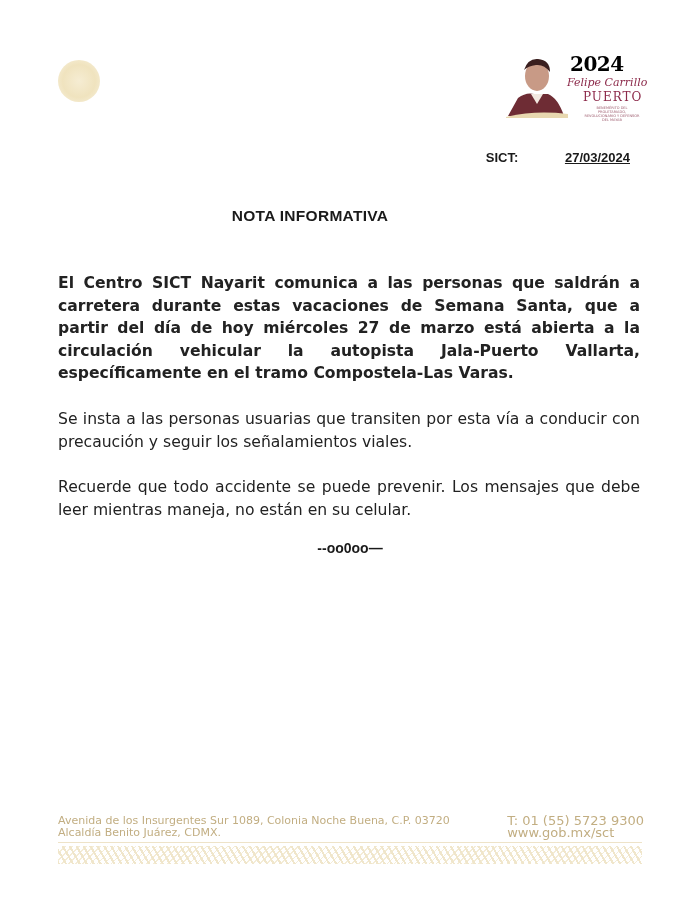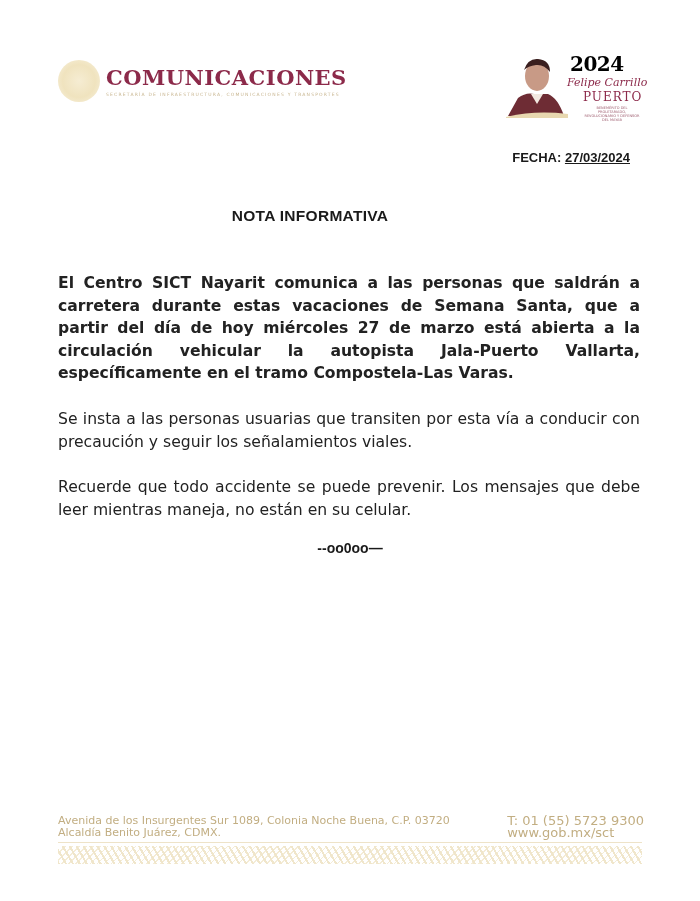--- a/index.html
+++ b/index.html
@@ -14,21 +14,21 @@
   .brand-sub { font-size: 4.5px; color: #c9b792; letter-spacing: 1.2px; margin-top: 2px; white-space: nowrap; }
 
   .header-right { position: absolute; left: 500px; top: 46px; width: 150px; height: 80px; }
   .portrait { position: absolute; left: 4px; top: 8px; width: 66px; height: 64px; }
   .year { position: absolute; left: 70px; top: 6px; font-family: "DejaVu Serif", serif; font-weight: bold; font-size: 20px; color: #000000; letter-spacing: -0.5px; }
   .person-name { position: absolute; left: 67px; top: 30px; font-family: "DejaVu Serif", serif; font-style: italic; font-size: 11px; color: #8c2a4a; white-space: nowrap; }
   .person-surname { position: absolute; left: 83px; top: 44px; font-family: "DejaVu Serif", serif; font-size: 12px; color: #8c2a4a; letter-spacing: 1px; }
   .person-sub { position: absolute; left: 82px; top: 60px; width: 60px; font-size: 3.5px; color: #9c5a6c; line-height: 4px; text-align: center; }
 
   .fecha { position: absolute; right: 70px; top: 150px; font-family: "Liberation Sans", sans-serif; font-weight: bold; font-size: 13px; color: #1a1a1a; }
-  .fecha .date { text-decoration: underline; }
+  .fecha .date { text-decoration: underline; margin-left: 43px; }
 
   .title { position: absolute; left: 0; width: 620px; top: 207px; text-align: center; font-family: "Liberation Sans", sans-serif; font-weight: bold; font-size: 15.5px; letter-spacing: 0.3px; }
 
   .body-text { position: absolute; left: 58px; width: 582px; font-family: "DejaVu Sans", sans-serif; font-size: 15.6px; line-height: 22.5px; color: #222; text-align: justify; }
   .p1 { top: 272px; font-weight: bold; }
   .p2 { top: 408px; }
   .p3 { top: 476px; }
   .closing { position: absolute; left: 0; width: 700px; top: 540px; text-align: center; font-family: "Liberation Sans", sans-serif; font-weight: bold; font-size: 14px; }
 
   .footer-left { position: absolute; left: 58px; top: 815px; font-size: 11px; color: #c2ae82; line-height: 12px; }
@@ -37,42 +37,38 @@
   .ornament { position: absolute; left: 58px; width: 584px; top: 846px; height: 18px;
     background: repeating-linear-gradient(60deg, #efe4c6 0px, #efe4c6 2px, transparent 2px, transparent 6px),
                 repeating-linear-gradient(-45deg, #f3ead2 0px, #f3ead2 1px, transparent 1px, transparent 5px);
     opacity: 0.9; }
 </style>
 </head>
 <body>
 
 <div class="header-logo">
   <div class="seal"></div>
-  <div class="brand">
-    <div class="brand-name">COMUNICACIONES</div>
-    <div class="brand-sub">SECRETARÍA DE INFRAESTRUCTURA, COMUNICACIONES Y TRANSPORTES</div>
-  </div>
 </div>
 
 <div class="header-right">
   <svg class="portrait" viewBox="0 0 66 64">
     <path d="M4 62 L14 44 Q22 38 30 40 L44 40 Q54 44 60 62 Z" fill="#6e2c34"></path>
     <ellipse cx="33" cy="22" rx="12" ry="15" fill="#c89a86"></ellipse>
     <path d="M20 16 Q24 4 34 5 Q46 6 46 18 Q40 10 32 11 Q24 12 20 16 Z" fill="#3a1f1f"></path>
     <path d="M27 40 L33 50 L39 40 Z" fill="#f2e8e0"></path>
     <path d="M2 63 Q30 56 64 60 L64 64 L2 64 Z" fill="#e8d8b0"></path>
   </svg>
   <div class="year">2024</div>
   <div class="person-name">Felipe Carrillo</div>
   <div class="person-surname">PUERTO</div>
   <div class="person-sub">BENEMÉRITO DEL PROLETARIADO, REVOLUCIONARIO Y DEFENSOR DEL MAYAB</div>
 </div>
 
 <div class="fecha">
-  <span>FECHA:</span>
+  <span>SICT:</span>
   <span class="date">27/03/2024</span>
 </div>
 
 <div class="title">NOTA INFORMATIVA</div>
 
 <div class="body-text p1">El Centro SICT Nayarit comunica a las personas que saldrán a carretera durante estas vacaciones de Semana Santa, que a partir del día de hoy miércoles 27 de marzo está abierta a la circulación vehicular la autopista Jala-Puerto Vallarta, específicamente en el tramo Compostela-Las Varas.</div>
 <div class="body-text p2">Se insta a las personas usuarias que transiten por esta vía a conducir con precaución y seguir los señalamientos viales.</div>
 <div class="body-text p3">Recuerde que todo accidente se puede prevenir. Los mensajes que debe leer mientras maneja, no están en su celular.</div>
 
 <div class="closing">--oo0oo—</div>

